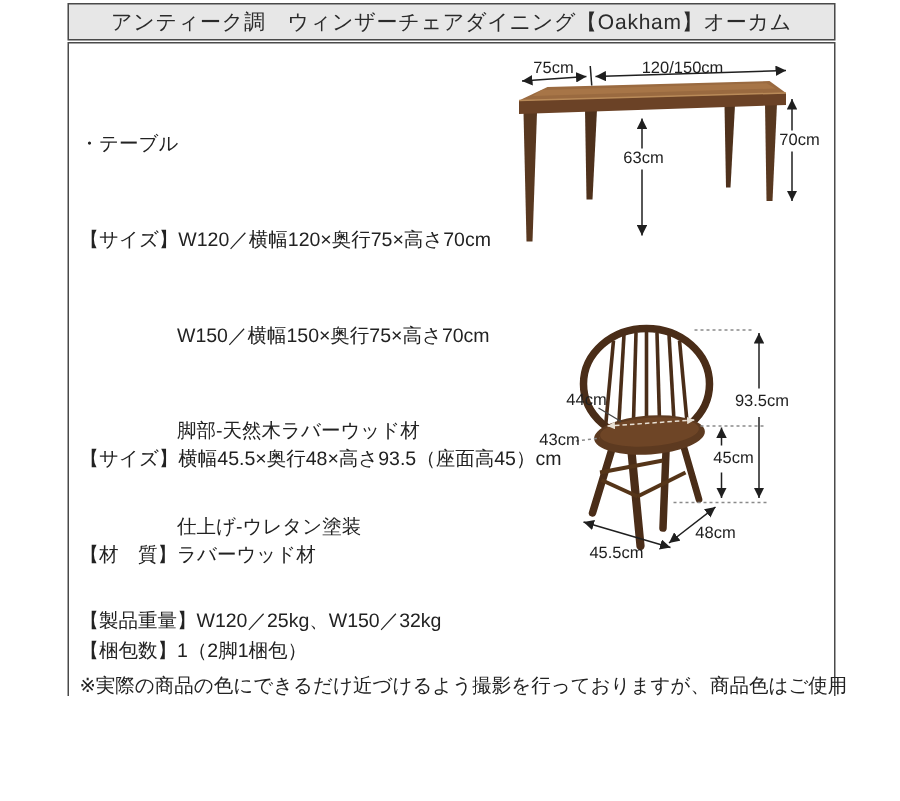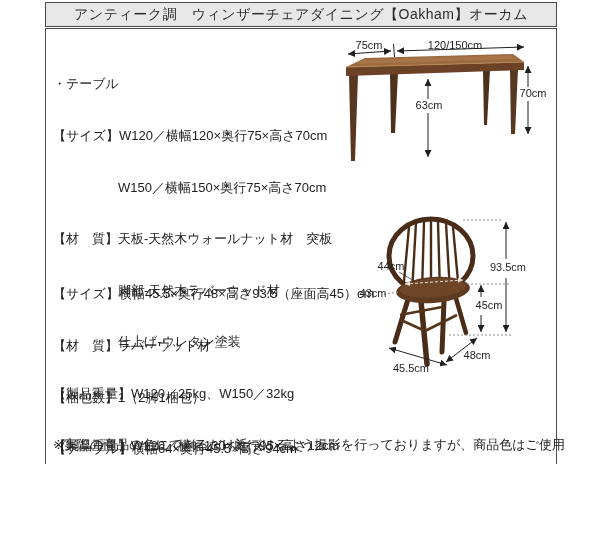--- a/index.html
+++ b/index.html
@@ -15,40 +15,39 @@
     letter-spacing:.5px;white-space:nowrap;overflow:hidden;
   }
   .content-box{
     position:absolute;left:45px;top:28px;width:512px;height:474px;
     background:#ffffff;border:1px solid #4a4a4a;
   }
   .spec-block{position:absolute;font-size:13px;line-height:17.2px;white-space:pre;color:#222;}
   .spec-table{left:7px;top:12px;}
   .spec-chair{left:7px;top:222px;}
   .notes-block{position:absolute;left:7px;top:367px;font-size:13px;line-height:19.4px;white-space:pre;color:#222;}
-  .spec-line,.note-line{min-height:1em;}
+  .spec-line,.note-line{min-height:1em;margin-top:12px;}
   svg{position:absolute;}
   .svg-table{left:295px;top:10px;}
   .svg-chair{left:305px;top:185px;}
   svg text{font-family:"Liberation Sans","DejaVu Sans",sans-serif;font-size:11px;fill:#1f1f1f;}
 </style>
 </head>
 <body>
 
 <div class="page">
 
   <div class="header-bar">アンティーク調　ウィンザーチェアダイニング【Oakham】オーカム</div>
 
   <div class="content-box">
 
     <div class="spec-block spec-table">
       <div class="spec-line">・テーブル</div>
       <div class="spec-line">【サイズ】W120／横幅120×奥行75×高さ70cm</div>
       <div class="spec-line">　　　　　W150／横幅150×奥行75×高さ70cm</div>
-      <div class="spec-line">【材　質】天板-天然木ウォールナット材　突板</div>
       <div class="spec-line">　　　　　脚部-天然木ラバーウッド材</div>
       <div class="spec-line">　　　　　仕上げ-ウレタン塗装</div>
       <div class="spec-line">【製品重量】W120／25kg、W150／32kg</div>
       <div class="spec-line">【製品重量】W120／横幅130×奥行95×高さ12cm</div>
       <div class="spec-line">　　　　　　　W150／横幅160×奥行95×高さ12cm</div>
       
       
     </div>
 
     <div class="spec-block spec-chair">

